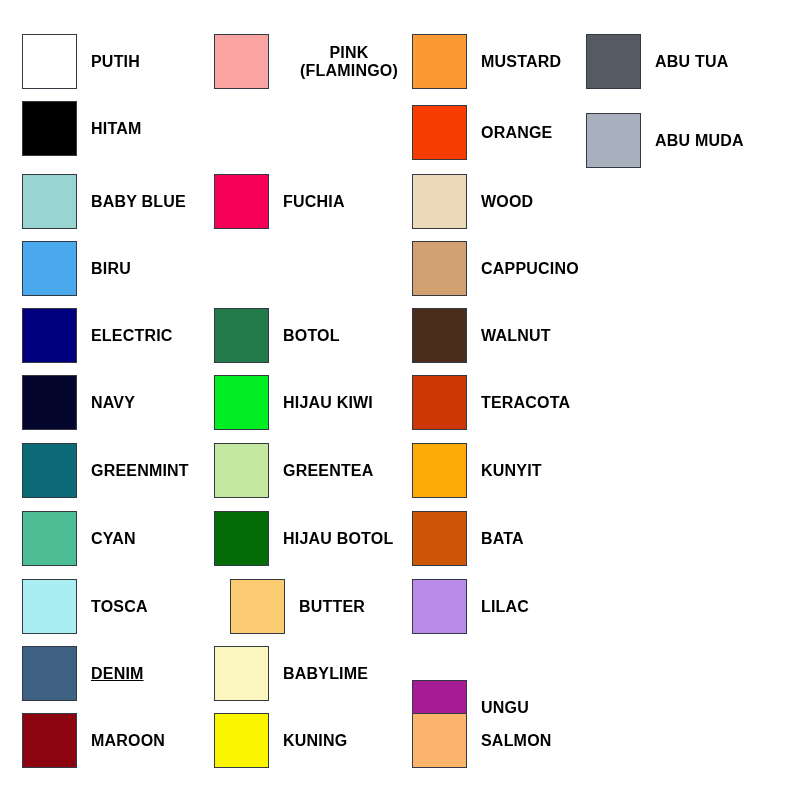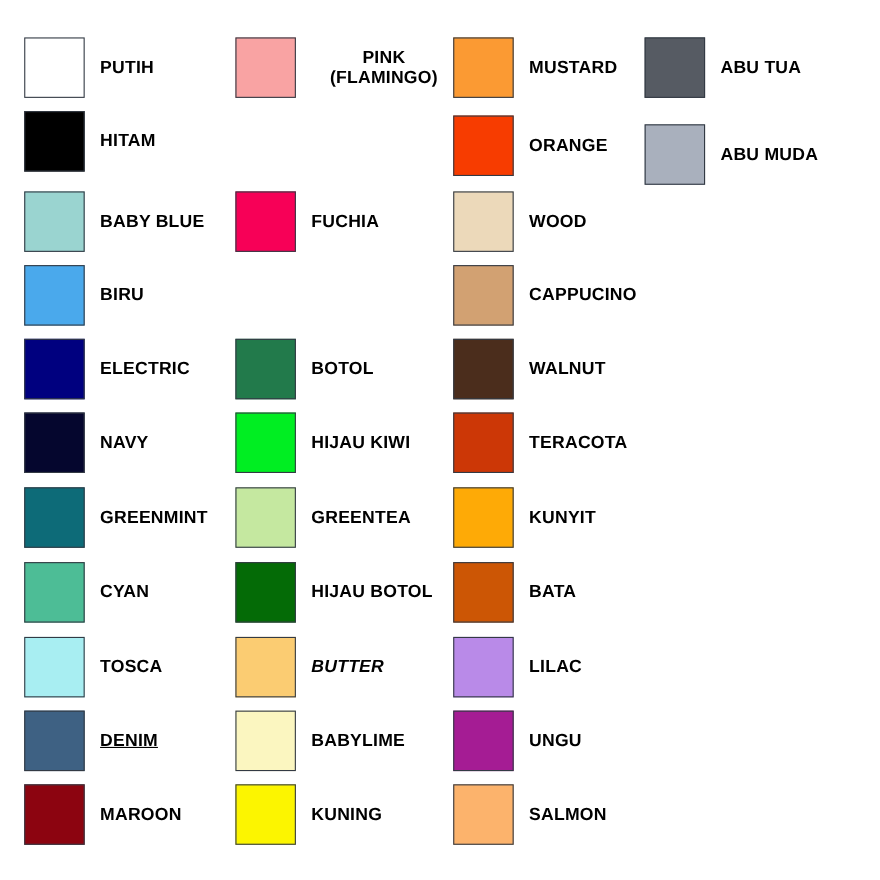--- a/index.html
+++ b/index.html
@@ -115,21 +115,21 @@
         <div class="swatch-label">HIJAU KIWI</div>
       </div>
       <div class="swatch-item" style="left: 214px; top: 443px;">
         <div class="swatch-box" title="#c5e8a0" style="background: rgb(197, 232, 160);"></div>
         <div class="swatch-label">GREENTEA</div>
       </div>
       <div class="swatch-item" style="left: 214px; top: 511px;">
         <div class="swatch-box" title="#046b06" style="background: rgb(4, 107, 6);"></div>
         <div class="swatch-label">HIJAU BOTOL</div>
       </div>
-      <div class="swatch-item" style="left: 214px; top: 579px; font-style: italic;">
+      <div class="swatch-item" style="left: 230px; top: 579px;">
         <div class="swatch-box" title="#fbcc72" style="background: rgb(251, 204, 114);"></div>
         <div class="swatch-label">BUTTER</div>
       </div>
       <div class="swatch-item" style="left: 214px; top: 646px;">
         <div class="swatch-box" title="#fbf6c0" style="background: rgb(251, 246, 192);"></div>
         <div class="swatch-label">BABYLIME</div>
       </div>
       <div class="swatch-item" style="left: 214px; top: 713px;">
         <div class="swatch-box" title="#fcf500" style="background: rgb(252, 245, 0);"></div>
         <div class="swatch-label">KUNING</div>
@@ -165,21 +165,21 @@
         <div class="swatch-label">KUNYIT</div>
       </div>
       <div class="swatch-item" style="left: 412px; top: 511px;">
         <div class="swatch-box" title="#cc5605" style="background: rgb(204, 86, 5);"></div>
         <div class="swatch-label">BATA</div>
       </div>
       <div class="swatch-item" style="left: 412px; top: 579px;">
         <div class="swatch-box" title="#b98ae8" style="background: rgb(185, 138, 232);"></div>
         <div class="swatch-label">LILAC</div>
       </div>
-      <div class="swatch-item" style="left: 412px; top: 646px;">
+      <div class="swatch-item" style="left: 412px; top: 680px;">
         <div class="swatch-box" title="#a51c94" style="background: rgb(165, 28, 148);"></div>
         <div class="swatch-label">UNGU</div>
       </div>
       <div class="swatch-item" style="left: 412px; top: 713px;">
         <div class="swatch-box" title="#fcb36c" style="background: rgb(252, 179, 108);"></div>
         <div class="swatch-label">SALMON</div>
       </div>
     </div>
     <div style="position: absolute; left: 0px; top: 0px; width: 800px; height: 800px;">
       <div class="swatch-item" style="left: 586px; top: 34px;">

